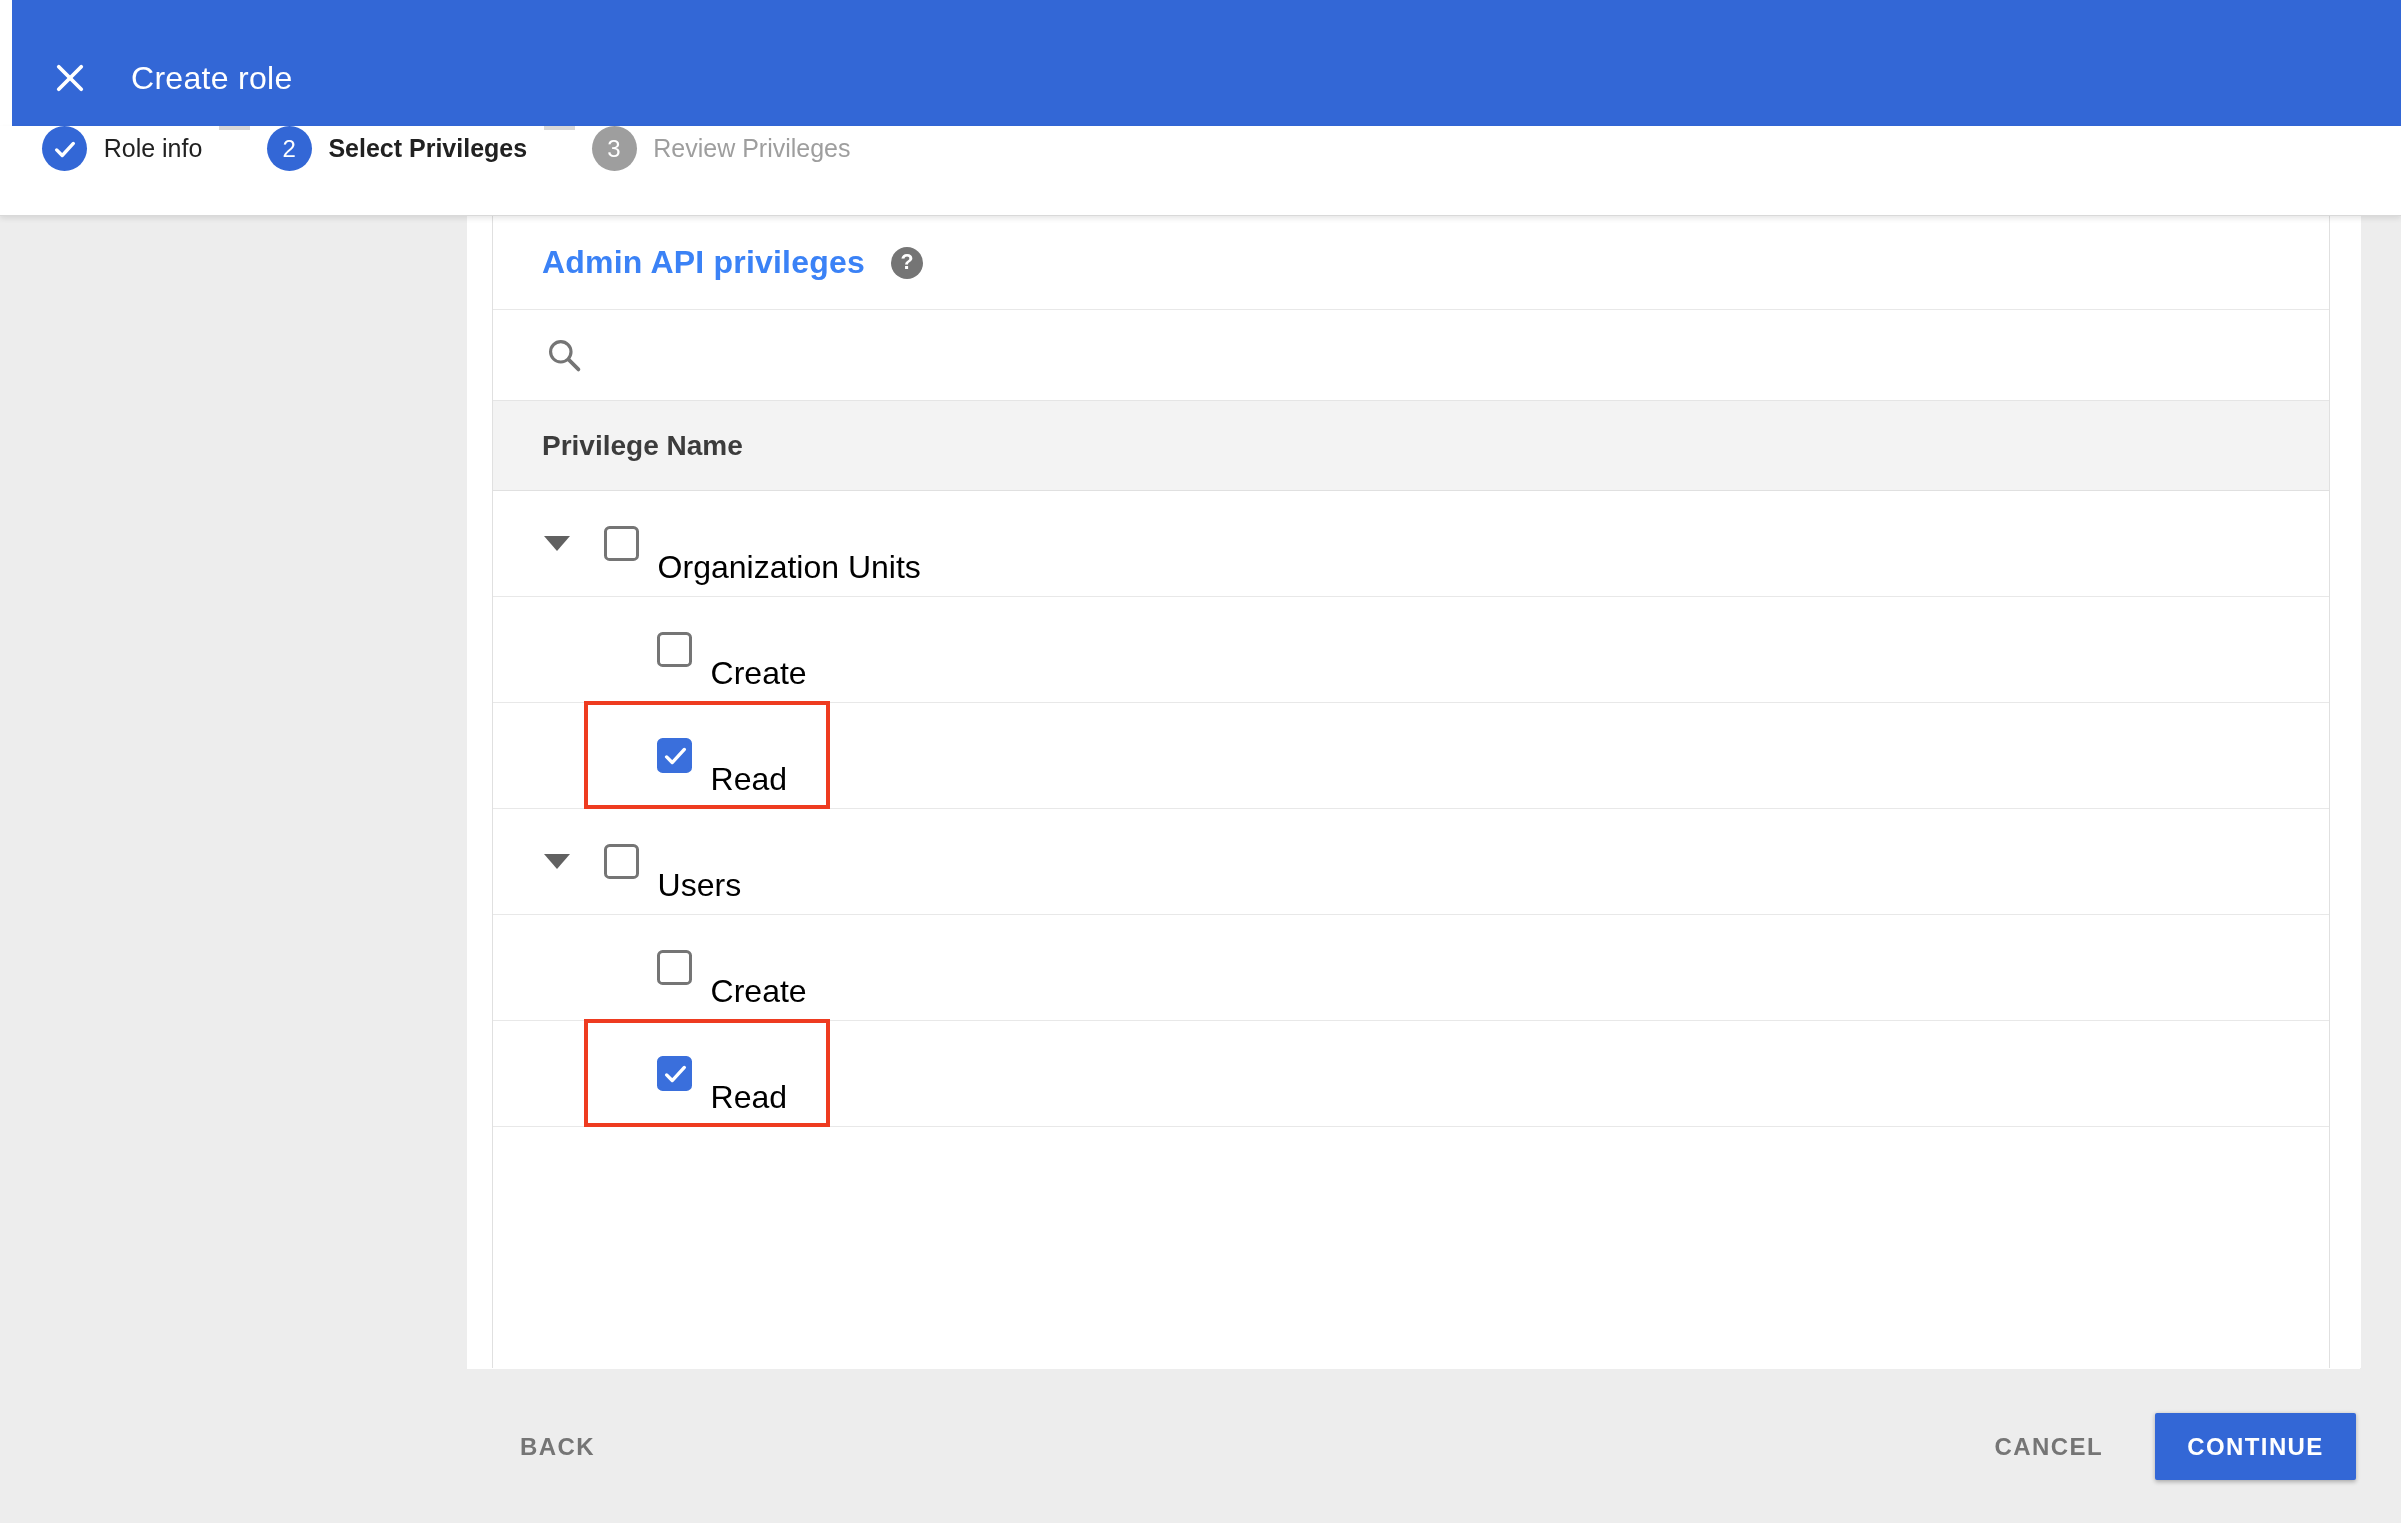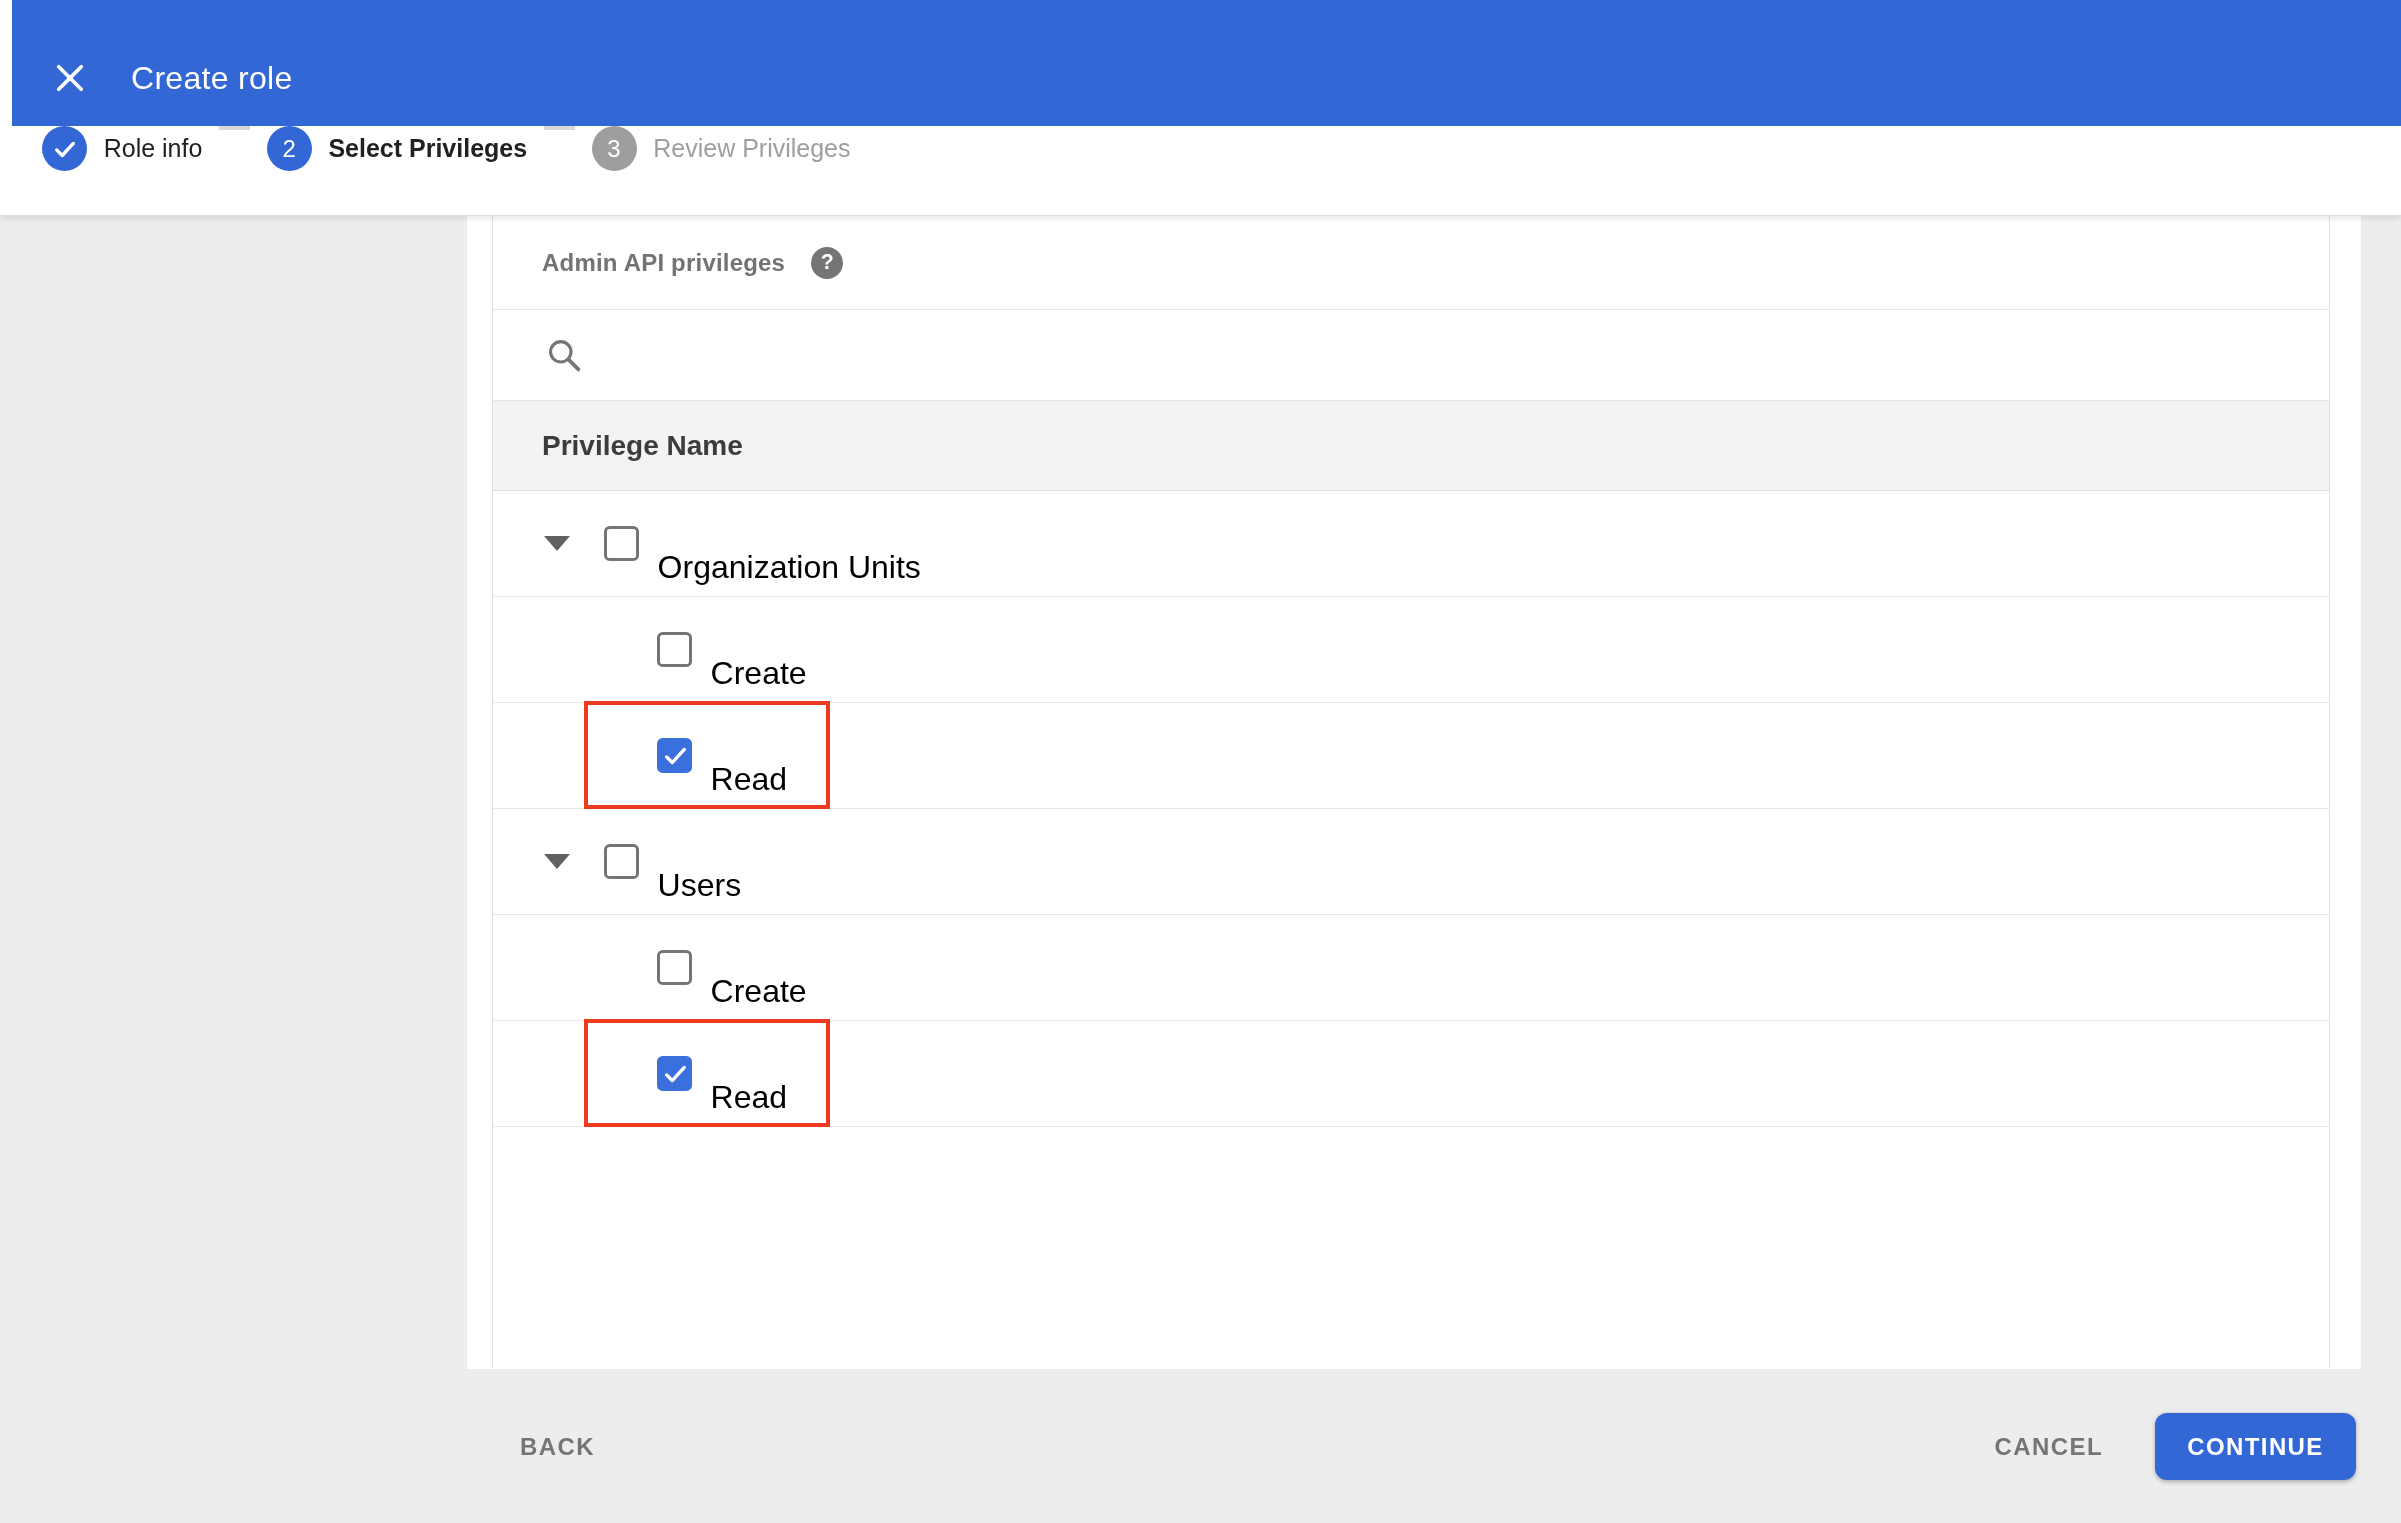--- a/index.html
+++ b/index.html
@@ -67,21 +67,21 @@
   .ptable{
     margin-left:25px;width:1838px;height:100%;
     border-left:1.9px solid #e0e0e0;border-right:1.9px solid #e0e0e0;
     box-sizing:border-box;background:#fff;
   }
   .heading-row{
     height:94px;display:flex;align-items:center;
     padding-left:49px;border-bottom:1.9px solid #e8e8e8;box-sizing:border-box;
   }
   .heading-row h1{
-    margin:0;font-size:24px;font-weight:bold;color:#737373;letter-spacing:0.2px;
+    margin:0;font-size:32px;font-weight:bold;color:#3b82f6;letter-spacing:0.2px;
   }
   .help-icon{
     width:32px;height:32px;border-radius:50%;background:#757575;
     color:#ffffff;font-size:21.3px;font-weight:bold;
     display:flex;align-items:center;justify-content:center;
     margin-left:26px;cursor:pointer;flex:none;
   }
   .search-row{
     height:91px;display:flex;align-items:center;
     padding-left:52px;border-bottom:1.9px solid #e5e5e5;box-sizing:border-box;
@@ -134,21 +134,21 @@
   }
   .btn-text{
     background:none;border:none;cursor:pointer;
     font-family:inherit;font-size:24px;font-weight:bold;
     color:#757575;letter-spacing:1.4px;padding:0;text-align:right;
   }
   .footer-spacer{flex:1;}
   .btn-cancel{margin-right:52px;}
   .btn-continue{
     width:201px;height:67px;flex:none;cursor:pointer;
-    background:var(--blue);color:#ffffff;border:none;border-radius:12px;
+    background:var(--blue);color:#ffffff;border:none;border-radius:2px;
     font-family:inherit;font-size:24px;font-weight:bold;letter-spacing:1.4px;
     box-shadow:0 1.9px 4.6px rgba(0,0,0,0.28);
   }
 </style>
 </head>
 <body>
 
 <header class="appbar">
   <button class="close-btn">
     <span style="line-height:0;">

